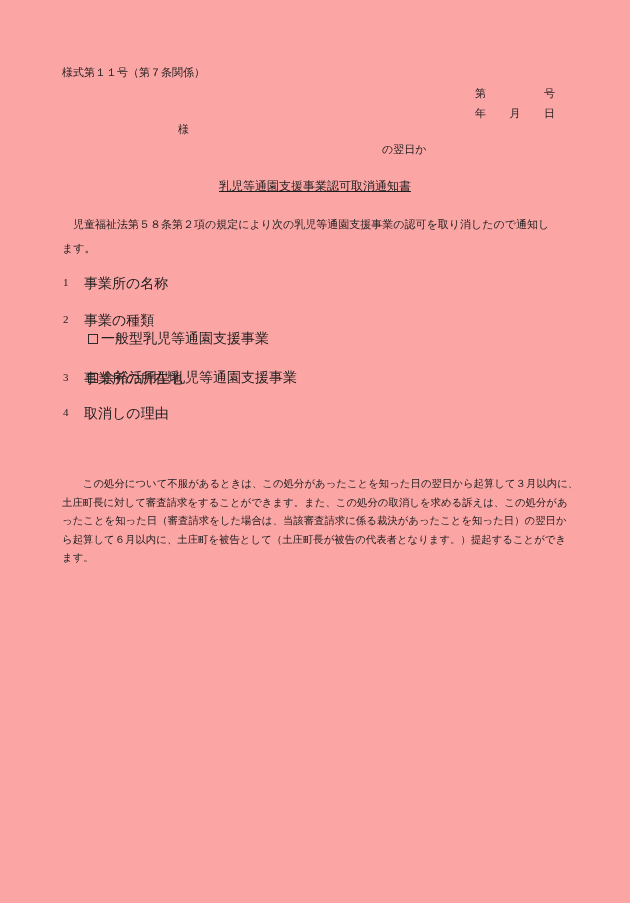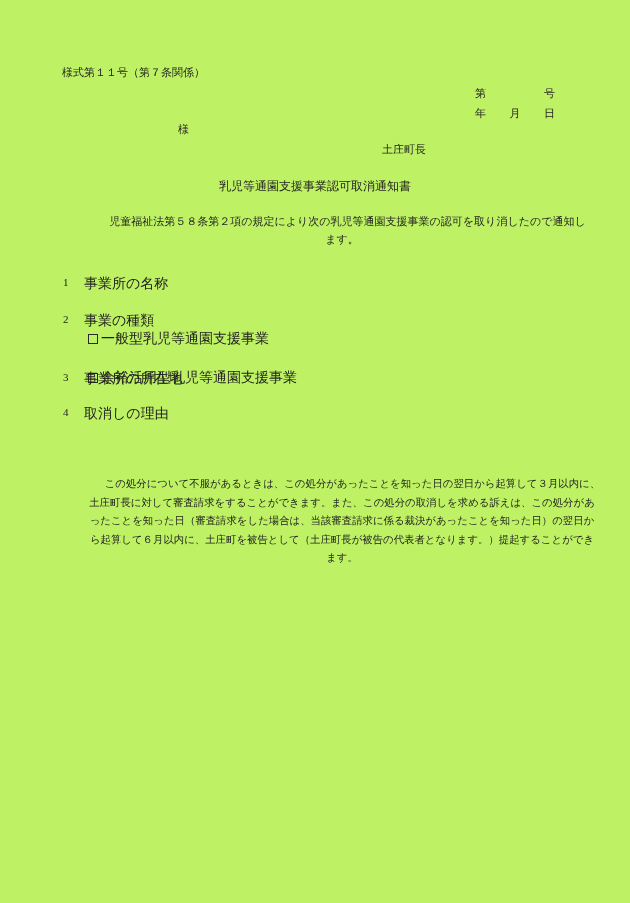--- a/index.html
+++ b/index.html
@@ -2,40 +2,39 @@
 <html><head>
 <meta charset="utf-8">
 <style>
   html,body{margin:0;padding:0;}
   body{
     width:630px;height:903px;
     background:#fbfbfa;
     font-family:"Liberation Serif","DejaVu Serif",serif;
     color:#1e1e1e;
   }
-  .page{position:relative;width:630px;height:903px;overflow:hidden;background:#bef264;}
+  .page{position:relative;width:630px;height:903px;overflow:hidden;background:#fca5a5;}
   .abs{position:absolute;}
   .line{line-height:1;font-size:11px;white-space:nowrap;}
 
   .form-number{left:62px;top:67px;}
   .docno-row{left:475px;top:88px;width:80px;display:flex;justify-content:space-between;}
   .date-row{left:475px;top:108px;width:80px;display:flex;justify-content:space-between;}
   .addressee{left:178px;top:124px;}
   .sender{left:382px;top:144px;}
 
   .doc-title{
     left:0;top:180px;width:630px;
-    text-align:center;font-size:12px;line-height:1;letter-spacing:0px;
+    text-align:center;font-size:12px;line-height:1;letter-spacing:0px;text-decoration:underline;
   }
 
   .body-para{
     left:62px;top:212px;width:560px;
-    font-size:11px;line-height:18px;
+    font-size:11px;line-height:24px;
     white-space:pre-line;
-    text-align:center;
   }
 
   .item-row{left:63px;display:flex;align-items:flex-start;}
   .item-num{display:inline-block;width:21px;font-size:11px;line-height:1;}
   .item-label{font-size:14px;line-height:1;white-space:nowrap;}
   .item-1{top:277px;}
   .item-2{top:314px;}
   .item-3{top:372px;}
   .item-4{top:407px;}
 
@@ -47,21 +46,21 @@
     border:1px solid #2b2b2b;background:transparent;
     margin-right:3px;flex:none;
   }
   .chk-label{font-size:14px;line-height:1;white-space:nowrap;}
 
   .kyoji{
     left:62px;top:475px;width:560px;
     font-size:10.4px;line-height:18.5px;
   }
   .kyoji-label{text-indent:10px;}
-  .kyoji-para{white-space:pre-line;text-align:center;}
+  .kyoji-para{white-space:pre-line;}
 </style>
 </head>
 <body>
 
 <div class="page">
 
   <div class="abs line form-number">様式第１１号（第７条関係）</div>
 
   <div class="abs line docno-row">
     <span>第</span>
@@ -69,21 +68,21 @@
   </div>
 
   <div class="abs line date-row">
     <span>年</span>
     <span>月</span>
     <span>日</span>
   </div>
 
   <div class="abs line addressee">様</div>
 
-  <div class="abs line sender">土庄町長</div>
+  <div class="abs line sender">の翌日か</div>
 
   <div class="abs doc-title">乳児等通園支援事業認可取消通知書</div>
 
   <div class="abs body-para">　児童福祉法第５８条第２項の規定により次の乳児等通園支援事業の認可を取り消したので通知し
 ます。</div>
 
   <div class="abs item-row item-1">
     <span class="item-num">1</span>
     <span class="item-label">事業所の名称</span>
   </div>

